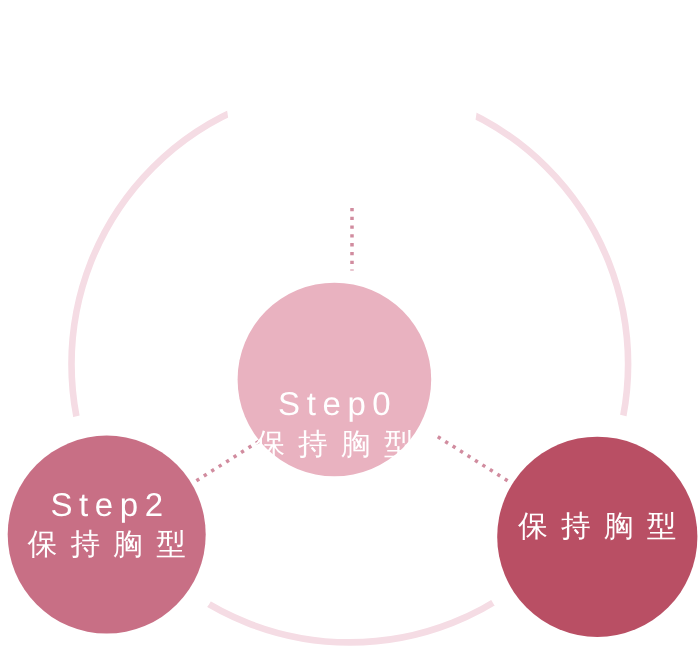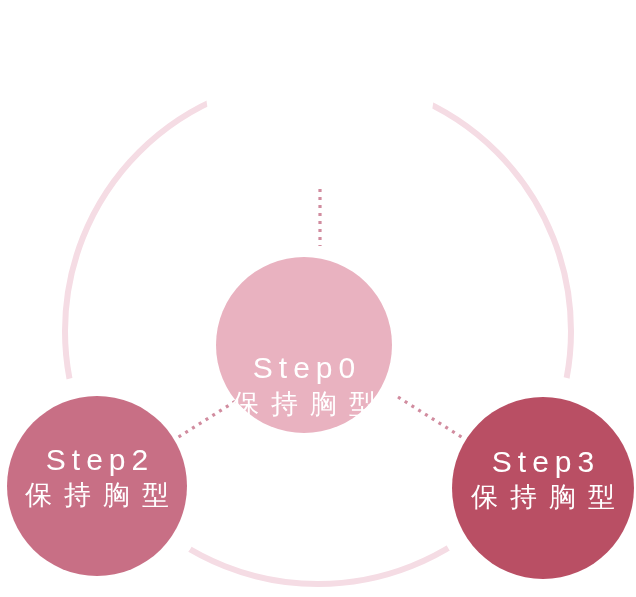--- a/index.html
+++ b/index.html
@@ -88,18 +88,17 @@
 
   <div class="step-circle step2" style="background: rgb(200, 111, 133);">
     <div class="circle-content">
       <span class="step-label">Step2</span>
       <span class="step-sublabel">保持胸型</span>
     </div>
   </div>
 
   <div class="step-circle step3" style="background: rgb(185, 79, 100);">
     <div class="circle-content">
-      <span class="step-label">Step3</span>
       <span class="step-sublabel">保持胸型</span>
     </div>
   </div>
 
 </div>
 
 </body></html>

